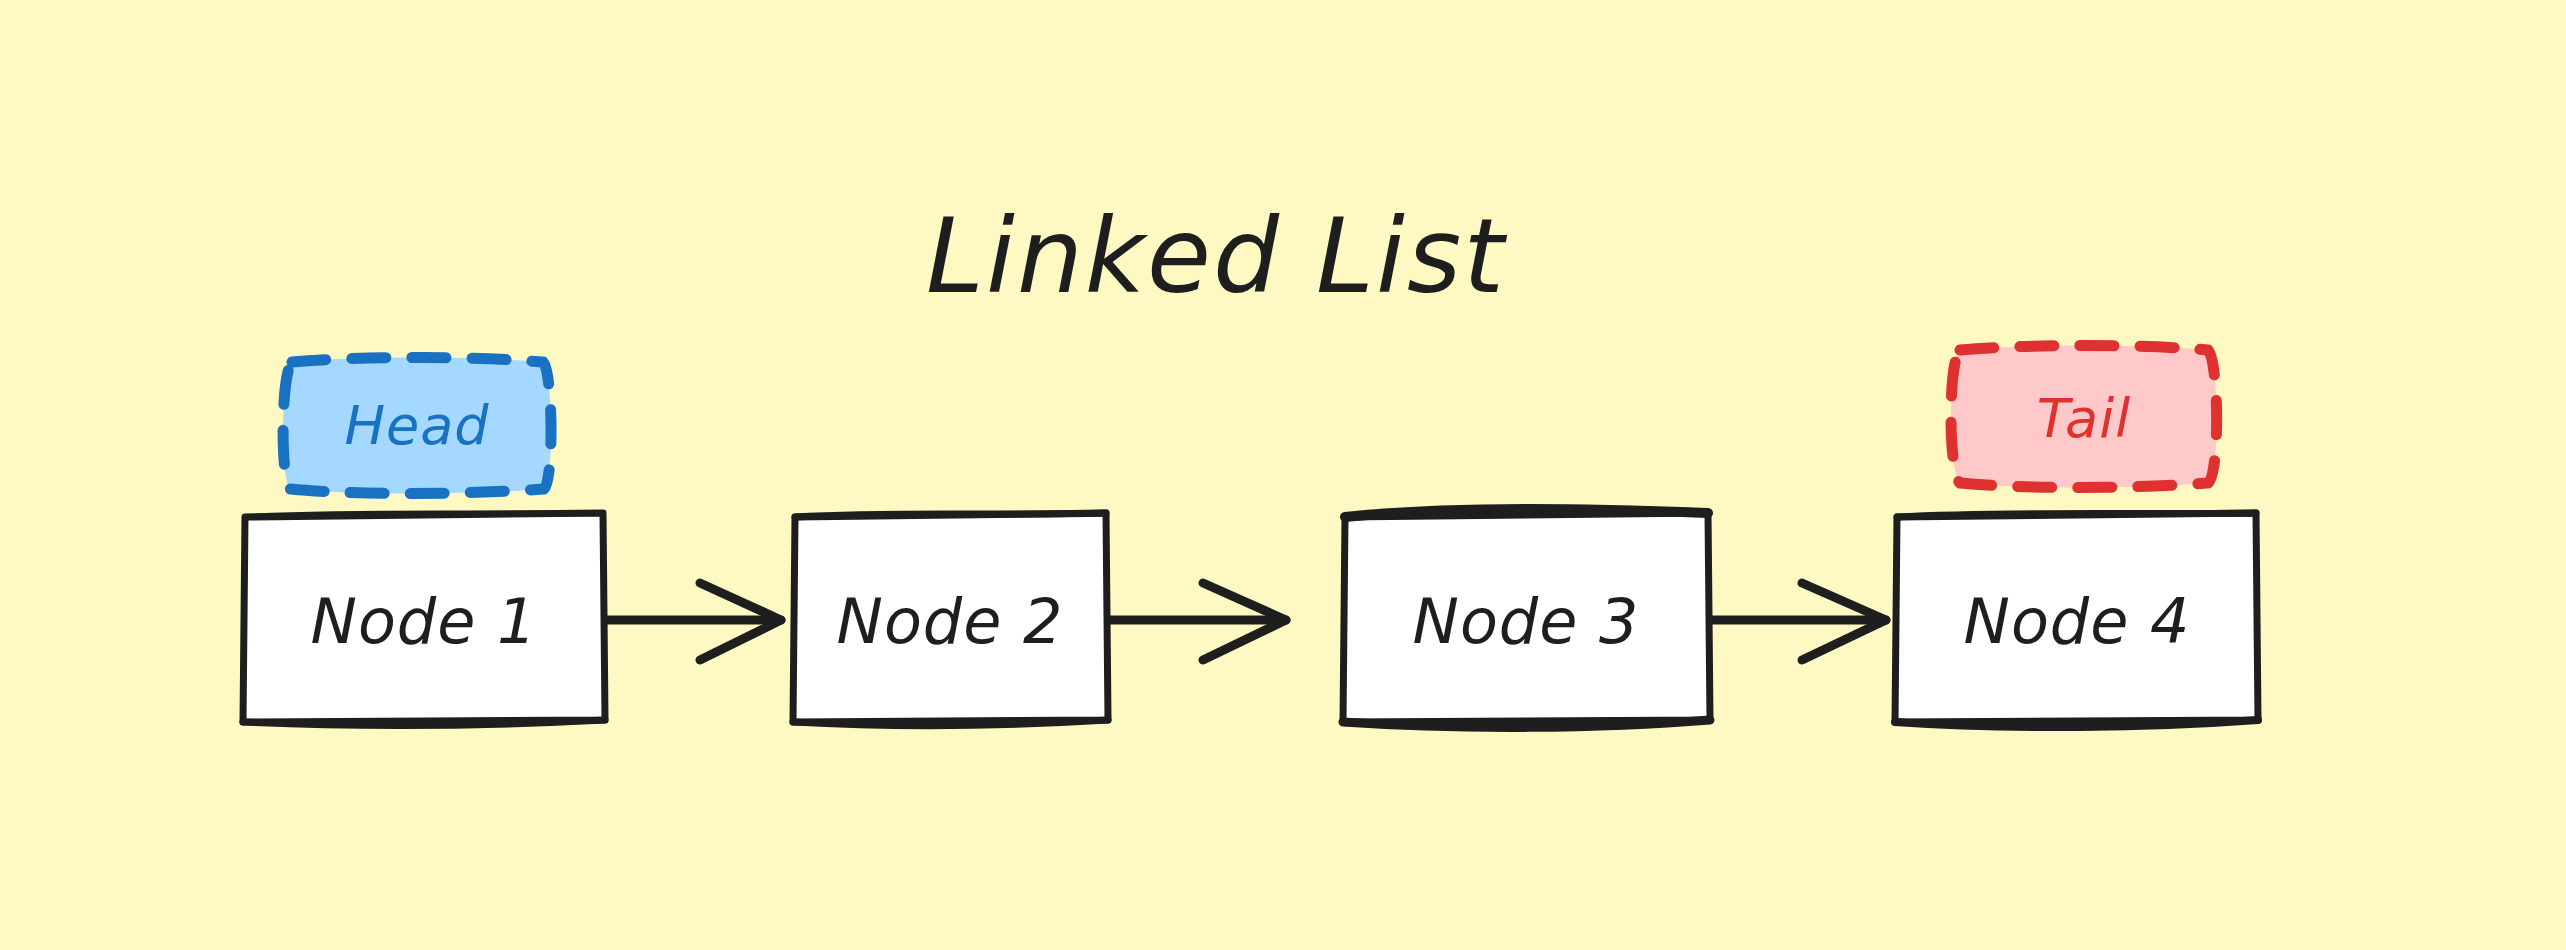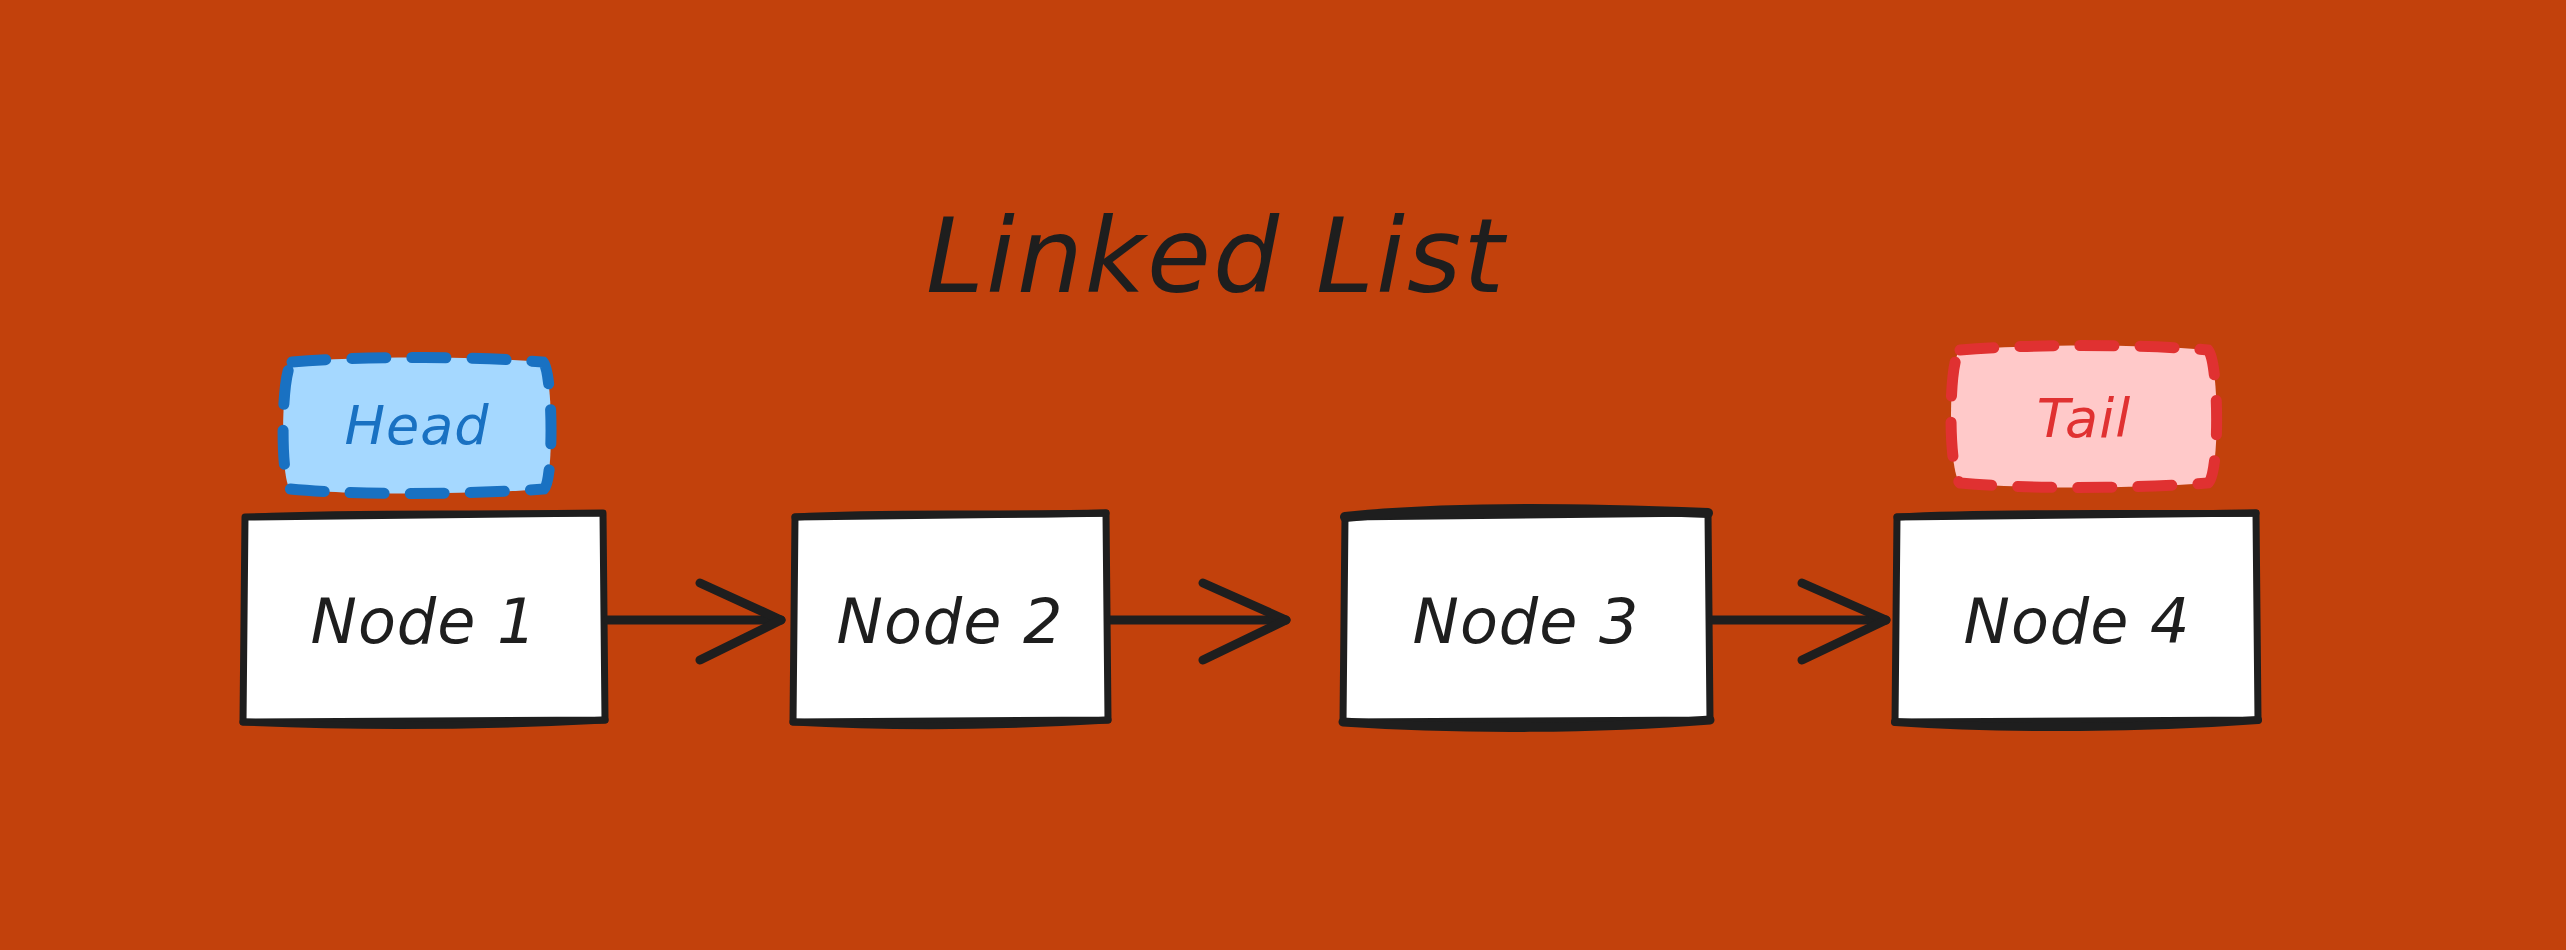--- a/index.html
+++ b/index.html
@@ -7,21 +7,21 @@
     padding: 0;
     background: #ffffff;
   }
   body {
     font-family: "DejaVu Sans", sans-serif;
   }
   #canvas {
     position: relative;
     width: 2566px;
     height: 950px;
-    background: #c2410c;
+    background: #fef9c3;
     overflow: hidden;
   }
   #scene {
     position: absolute;
     left: 0;
     top: 0;
     width: 2566px;
     height: 950px;
   }
   .hand-text {

